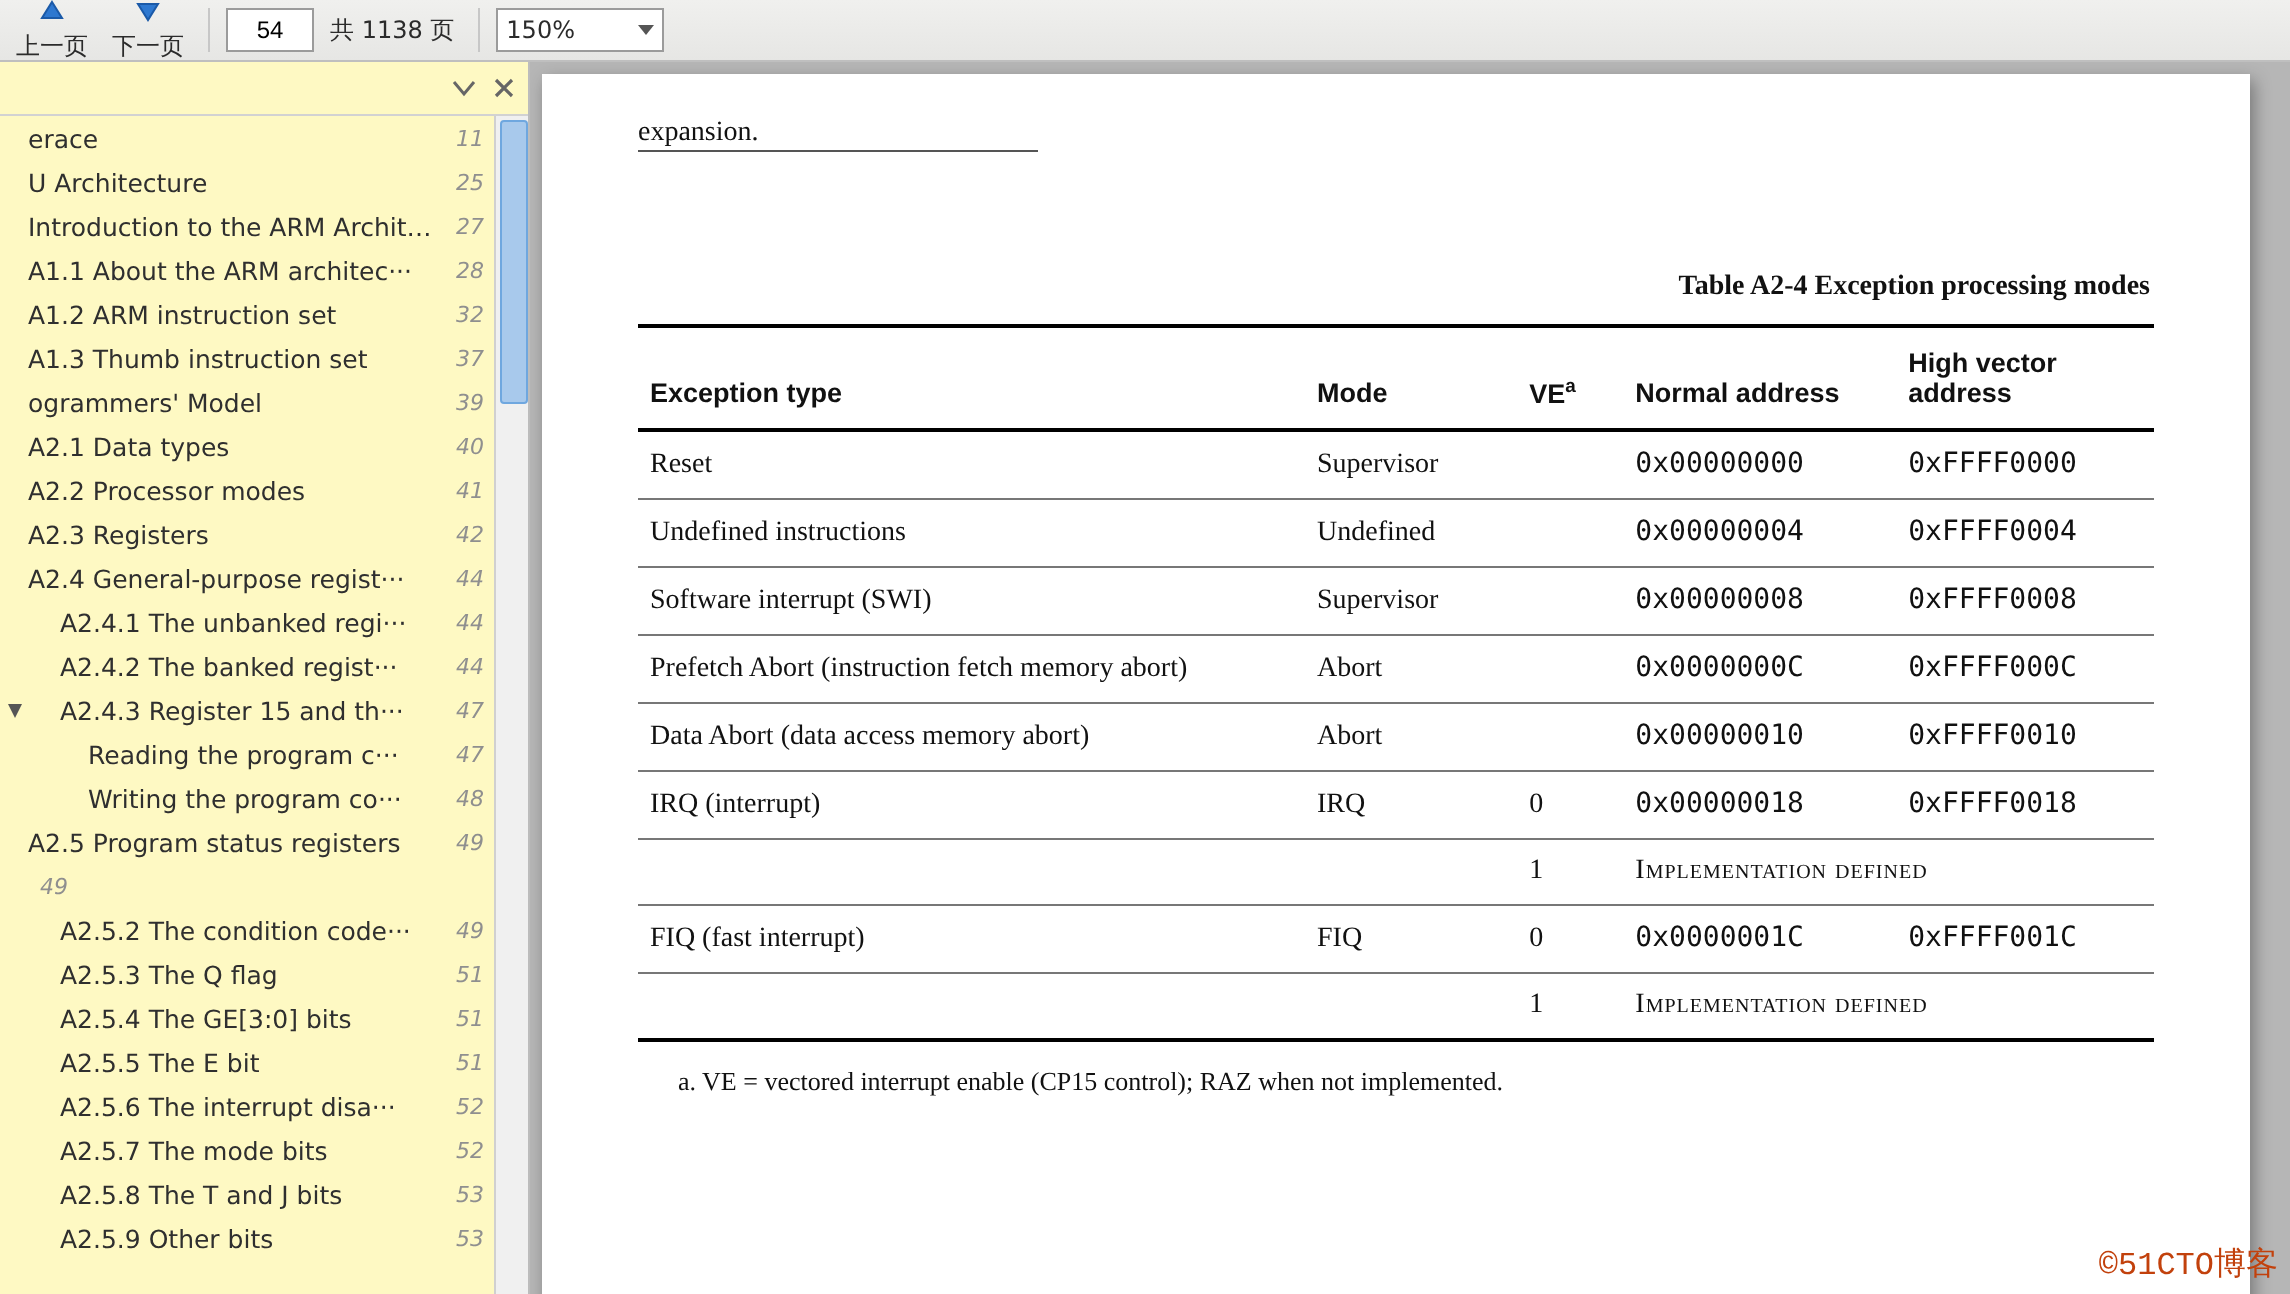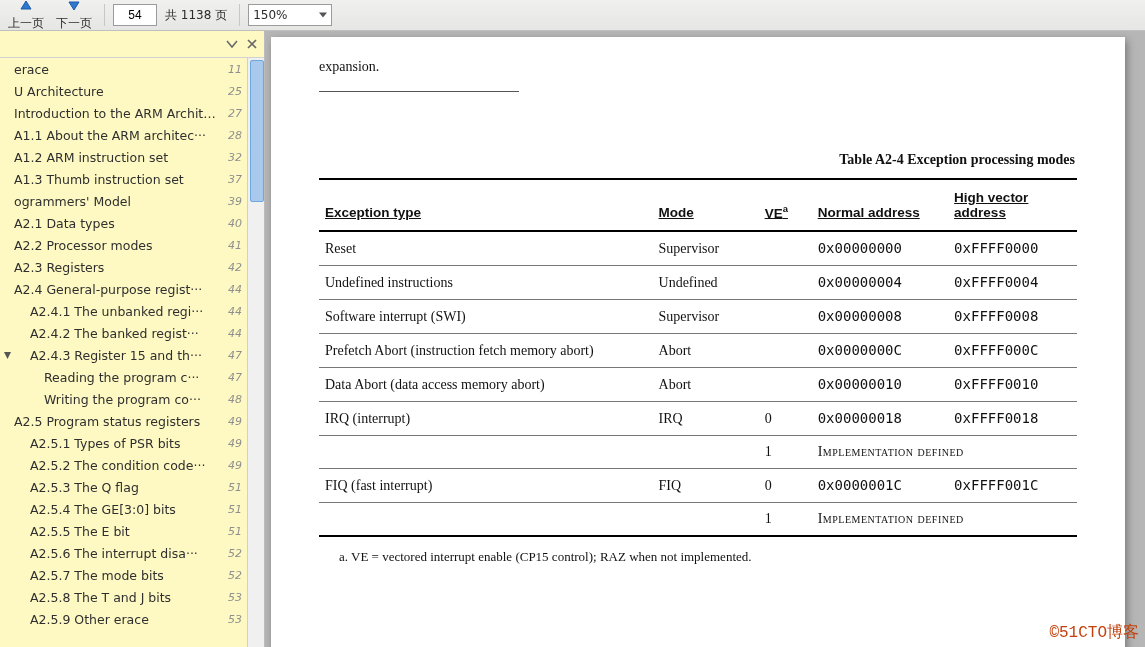--- a/index.html
+++ b/index.html
@@ -139,21 +139,21 @@
     box-shadow:2px 3px 8px rgba(0,0,0,.35);
     padding: 22px 48px;
     box-sizing:border-box;
     font-family: Georgia, "Times New Roman", serif;
     color:#111;
   }
   .frag{
     font-size:14px;
     width:200px;
     border-bottom:1px solid #555;
-    padding-bottom:16px;
+    padding-bottom:0;
   }
   .tcaption{
     text-align:right;
     font-family: Liberation Serif, serif;
     font-weight:bold;
     font-size:14px;
     margin-top:60px;
     margin-bottom:10px;
     padding-right:2px;
   }
@@ -164,21 +164,20 @@
   }
   table.doc th{
     font-family: Arial, sans-serif;
     font-weight:bold;
     text-align:left;
     padding:10px 6px;
     border-top:2px solid #000;
     border-bottom:2px solid #000;
     vertical-align:bottom;
     font-size:13.5px;
-    text-decoration:underline;
   }
   table.doc td{
     padding:8px 6px;
     border-bottom:1px solid #777;
     font-size:14px;
     vertical-align:baseline;
   }
   table.doc tr.last td{ border-bottom:2px solid #000;}
   .mono{ font-family: "DejaVu Sans Mono", "Courier New", monospace; font-size:13px;}
   .sc{ font-variant:small-caps; letter-spacing:.5px;}
@@ -325,21 +324,20 @@
             <span class="lbl">Writing the program co···</span>
             <span class="pg">48</span>
           </li>
           <li class="">
             <span class="tw"></span>
             <span class="lbl">A2.5 Program status registers</span>
             <span class="pg">49</span>
           </li>
           <li class="d1">
             <span class="tw"></span>
-            <span class="lbl">A2.5.1 Types of PSR bits</span>
             <span class="pg">49</span>
           </li>
           <li class="d1">
             <span class="tw"></span>
             <span class="lbl">A2.5.2 The condition code···</span>
             <span class="pg">49</span>
           </li>
           <li class="d1">
             <span class="tw"></span>
             <span class="lbl">A2.5.3 The Q flag</span>
@@ -365,21 +363,21 @@
             <span class="lbl">A2.5.7 The mode bits</span>
             <span class="pg">52</span>
           </li>
           <li class="d1">
             <span class="tw"></span>
             <span class="lbl">A2.5.8 The T and J bits</span>
             <span class="pg">53</span>
           </li>
           <li class="d1">
             <span class="tw"></span>
-            <span class="lbl">A2.5.9 Other erace</span>
+            <span class="lbl">A2.5.9 Other bits</span>
             <span class="pg">53</span>
           </li>
         </ul>
       <div class="outline-scroll">
         <div class="outline-thumb"></div>
       </div>
     </div>
   </div>
 
   <div class="docview">

